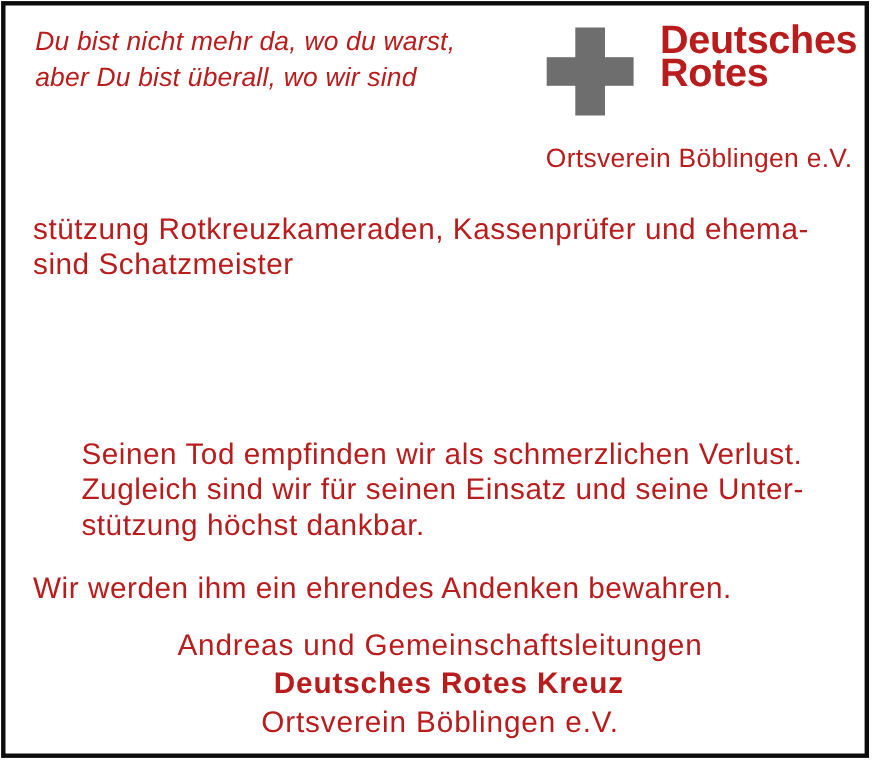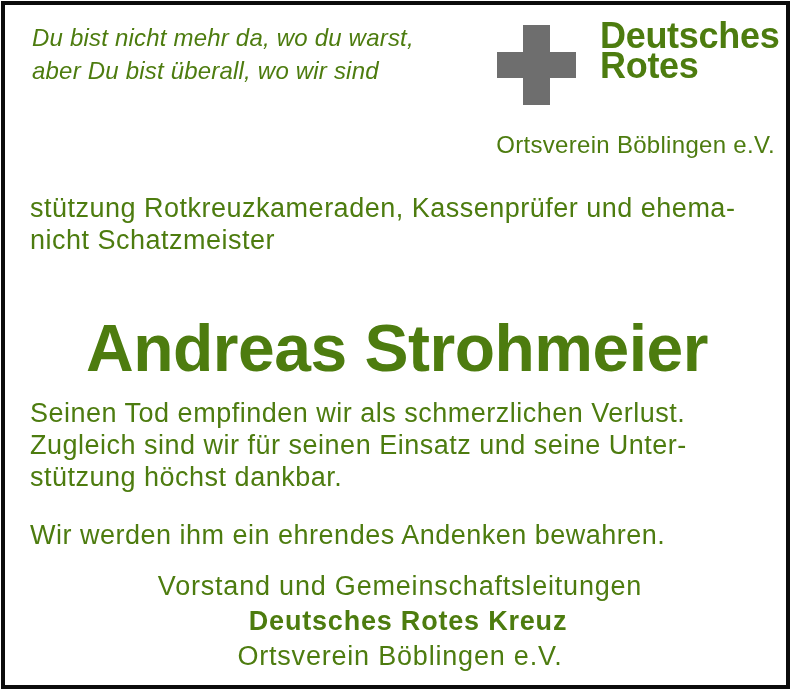--- a/index.html
+++ b/index.html
@@ -6,21 +6,21 @@
     margin: 0;
     padding: 0;
     background: #ffffff;
   }
   .page {
     position: relative;
     width: 800px;
     height: 699px;
     background: #ffffff;
     font-family: "Liberation Sans", sans-serif;
-    color: #4d7c0f;
+    color: #b91c1c;
     overflow: hidden;
   }
   .frame {
     position: absolute;
     left: 1px;
     top: 1px;
     width: 781px;
     height: 680px;
     border: 4px solid #0c0c0c;
     background: #ffffff;
@@ -79,21 +79,21 @@
   }
   .body-text {
     position: absolute;
     left: 30px;
     font-size: 27px;
     line-height: 32px;
     letter-spacing: 0.5px;
     white-space: nowrap;
   }
   .intro      { top: 192px; }
-  .tribute    { top: 397px; }
+  .tribute    { top: 397px; margin-left: 44px; }
   .remembrance{ top: 519px; }
   .deceased {
     position: absolute;
     left: 0;
     top: 310px;
     width: 794px;
     text-align: center;
     font-size: 66px;
     font-weight: bold;
     line-height: 76px;
@@ -131,32 +131,31 @@
 
   <div class="logo-name">
     <div>Deutsches</div>
     <div>Rotes</div>
   </div>
 
   <div class="logo-subtitle">Ortsverein Böblingen e.V.</div>
 
   <div class="body-text intro">
     <div>stützung Rotkreuzkameraden, Kassenprüfer und ehema-</div>
-    <div>nicht Schatzmeister</div>
+    <div>sind Schatzmeister</div>
   </div>
 
-  <div class="deceased">Andreas Strohmeier</div>
 
   <div class="body-text tribute">
     <div>Seinen Tod empfinden wir als schmerzlichen Verlust.</div>
     <div>Zugleich sind wir für seinen Einsatz und seine Unter-</div>
     <div>stützung höchst dankbar.</div>
   </div>
 
   <div class="body-text remembrance">Wir werden ihm ein ehrendes Andenken bewahren.</div>
 
   <div class="signature">
-    <div>Vorstand und Gemeinschaftsleitungen</div>
+    <div>Andreas und Gemeinschaftsleitungen</div>
     <div class="org">Deutsches Rotes Kreuz</div>
     <div>Ortsverein Böblingen e.V.</div>
   </div>
 
 </div>
 
 </body></html>

